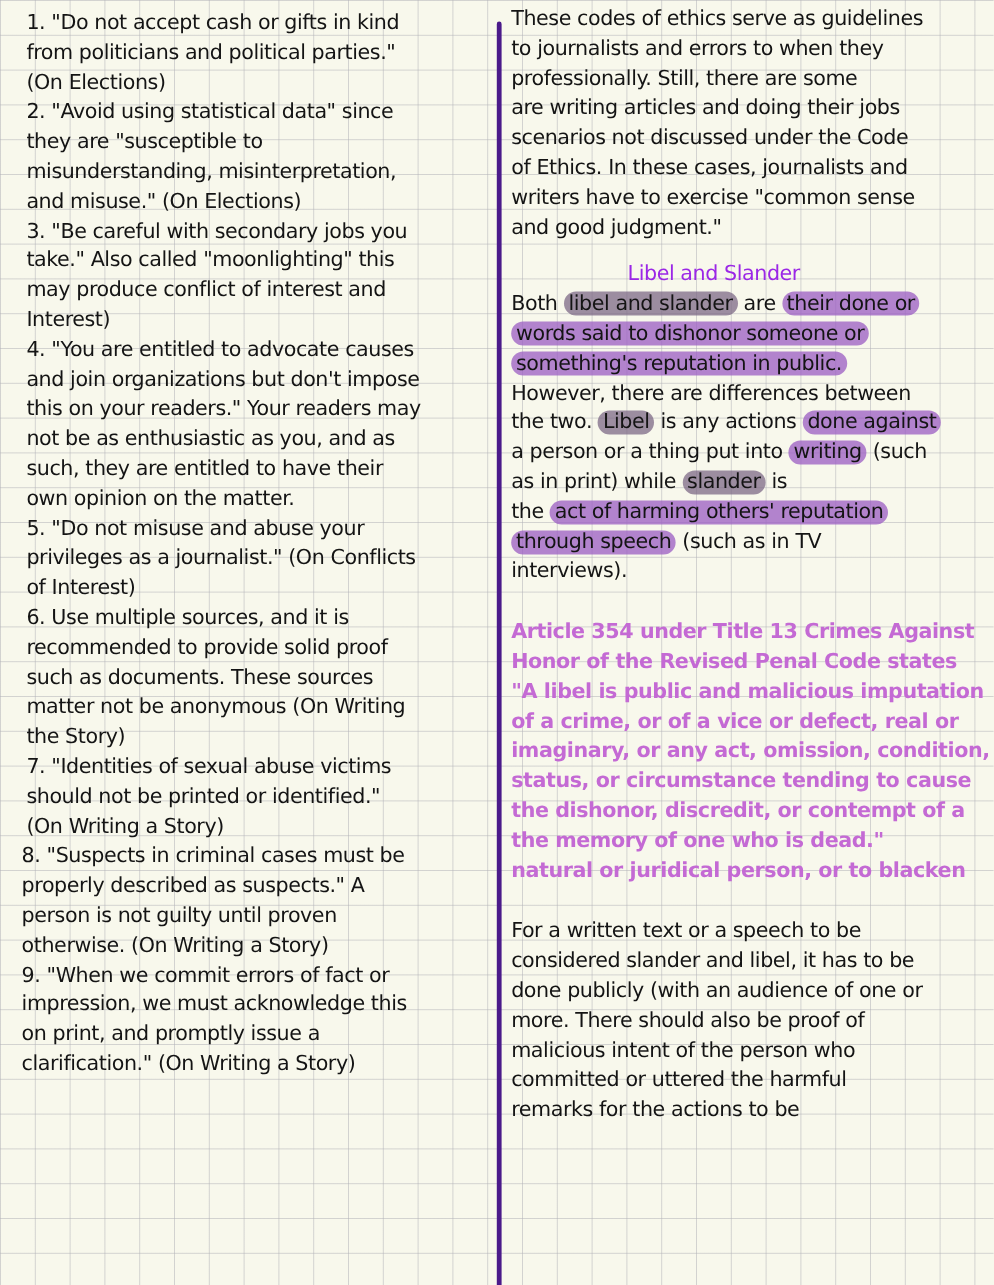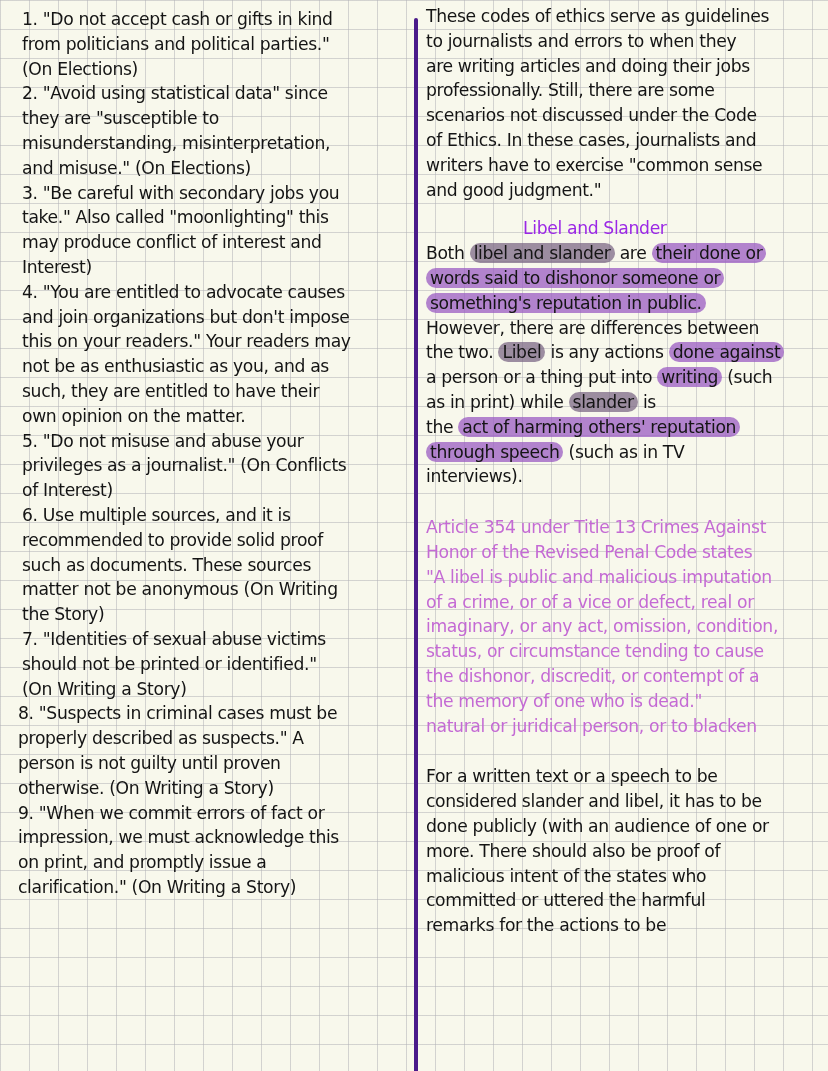--- a/index.html
+++ b/index.html
@@ -53,21 +53,21 @@
     border-radius: 2px 2px 0 0;
   }
   .line { display: block; white-space: nowrap; }
   .item-8 { margin-left: -4px; }
   .heading {
     color: #9b27e6;
     text-align: left;
     padding-left: 97px;
     margin-top: 14px;
   }
-  .quote { color: #c46ad4; }
+  .quote { color: #c46ad4; font-weight: bold; }
   .gap { height: 26px; }
   .hl-purple {
     background: rgba(157, 98, 196, 0.78);
     border-radius: 12px;
     padding: 0 4px;
     box-decoration-break: clone;
     -webkit-box-decoration-break: clone;
   }
   .hl-grey {
     background: rgba(120, 100, 130, 0.72);
@@ -119,22 +119,22 @@
     <span class="line item-8">impression, we must acknowledge this</span>
     <span class="line item-8">on print, and promptly issue a</span>
     <span class="line item-8">clarification." (On Writing a Story)</span>
   </div>
 
   <div class="col-right">
 
     <div>
       <span class="line">These codes of ethics serve as guidelines</span>
       <span class="line">to journalists and errors to when they</span>
+      <span class="line">professionally. Still, there are some</span>
       <span class="line">are writing articles and doing their jobs</span>
-      <span class="line">professionally. Still, there are some</span>
       <span class="line">scenarios not discussed under the Code</span>
       <span class="line">of Ethics. In these cases, journalists and</span>
       <span class="line">writers have to exercise "common sense</span>
       <span class="line">and good judgment."</span>
     </div>
 
     <div class="line heading">Libel and Slander</div>
 
     <div>
       <span class="line">
@@ -191,18 +191,18 @@
       <span class="line">natural or juridical person, or to blacken</span>
     </div>
 
     <div class="gap"></div>
 
     <div>
       <span class="line">For a written text or a speech to be</span>
       <span class="line">considered slander and libel, it has to be</span>
       <span class="line">done publicly (with an audience of one or</span>
       <span class="line">more. There should also be proof of</span>
-      <span class="line">malicious intent of the states who</span>
+      <span class="line">malicious intent of the person who</span>
       <span class="line">committed or uttered the harmful</span>
       <span class="line">remarks for the actions to be</span>
     </div>
   </div>
 </div>
 
 </body></html>

